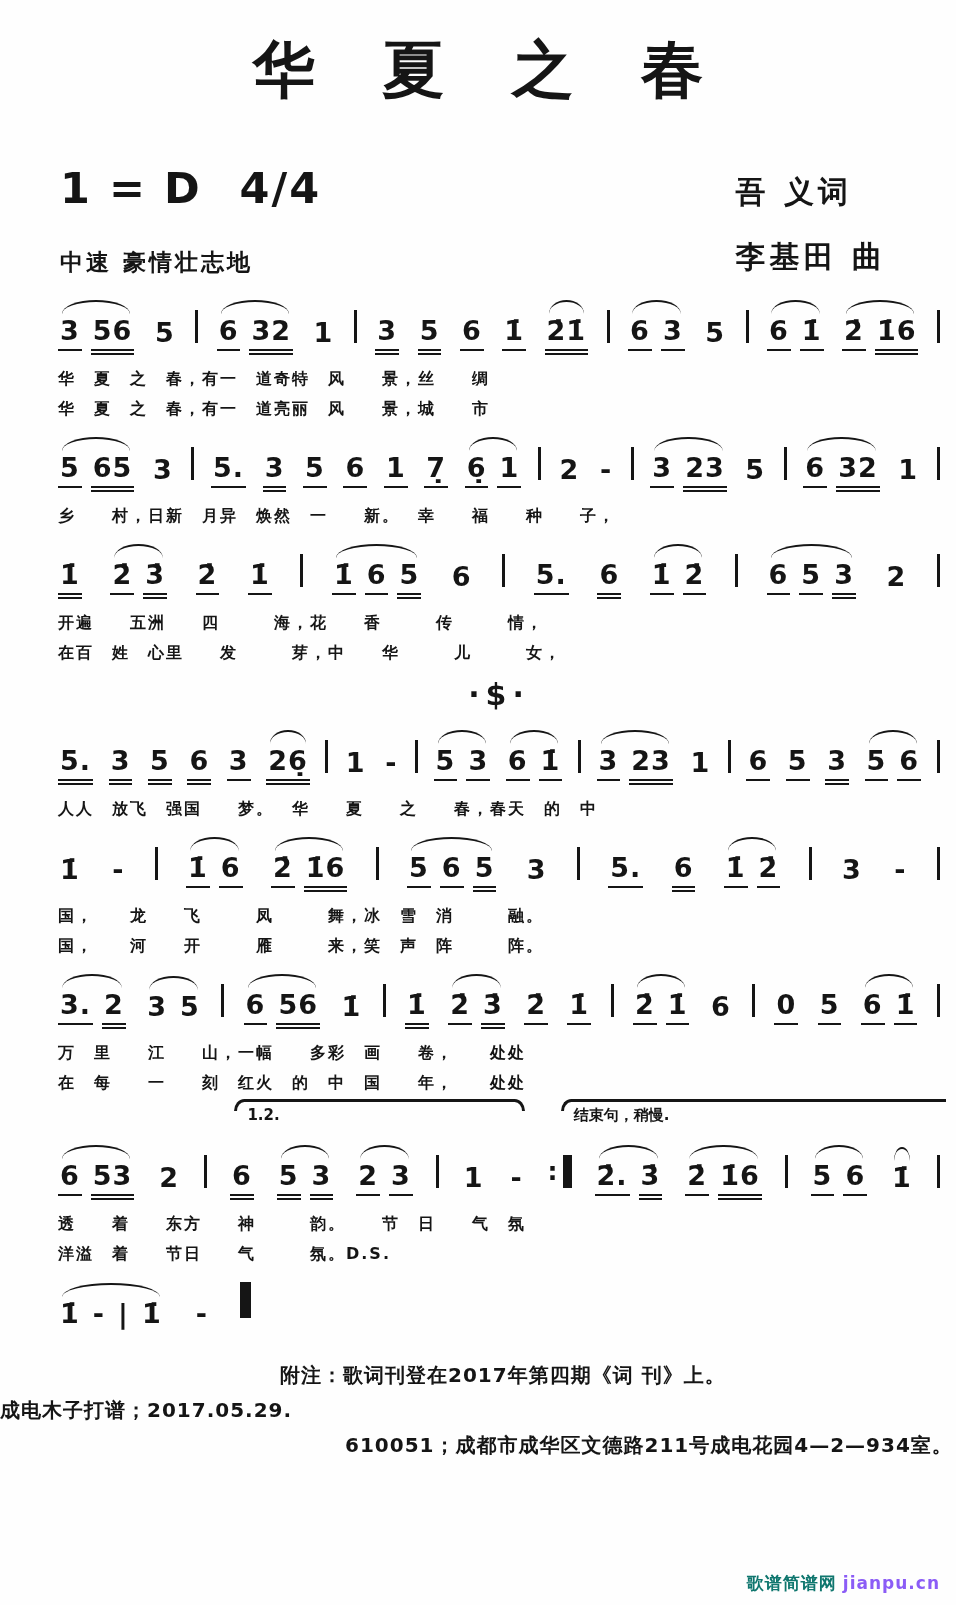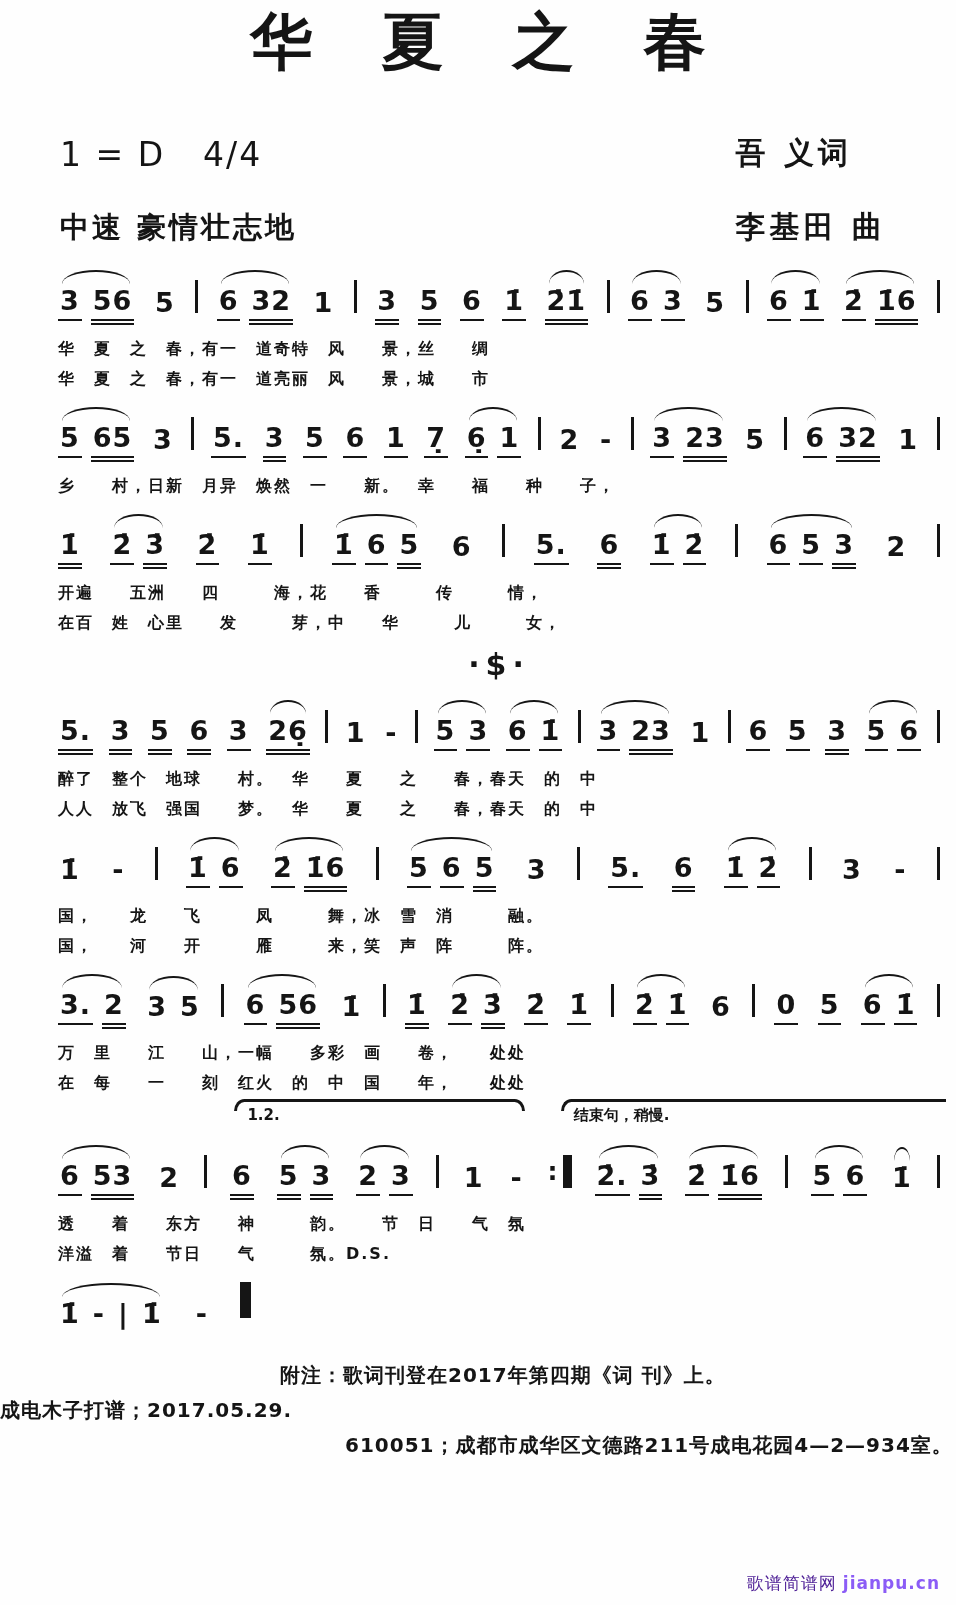--- a/index.html
+++ b/index.html
@@ -3,32 +3,32 @@
 <meta charset="utf-8">
 <style>
   :root{ --ink:#151515; }
   *{ box-sizing:border-box; margin:0; padding:0; }
   body{
     width:956px; height:1605px; position:relative; overflow:hidden;
     background:#fefefe; color:var(--ink);
     font-family:"DejaVu Sans", sans-serif;
   }
   .title{
-    text-align:center; font-family:Liberation Sans, sans-serif;
+    text-align:center; font-family:Liberation Serif, serif;
     font-size:62px; font-weight:900; letter-spacing:26px; padding-left:26px;
-    margin-top:0;
+    margin-top:28px;
   }
   .metagrid{
     display:grid; grid-template-columns:1fr auto; align-items:end;
     padding:0 70px 0 60px; margin-top:26px; row-gap:22px;
   }
-  .keysig{ font-size:33px; font-weight:normal; letter-spacing:2px;margin-top:25px; }
+  .keysig{ font-size:43px; font-weight:bold; letter-spacing:2px;margin-top:25px; }
   .keysig .meter{ margin-left:38px; }
   .lyricist,.composer{ font-size:30px; font-weight:900; letter-spacing:4px; }
-  .tempo{ font-size:29px; font-weight:900; letter-spacing:3px; align-self:end;margin-top:12px; }
+  .tempo{ font-size:23px; font-weight:900; letter-spacing:3px; align-self:end;margin-top:12px; }
 
   .score{ padding:22px 16px 0 58px; }
   .system{ margin-bottom:18px; position:relative; }
   .notes-row{
     display:flex; justify-content:space-between; align-items:flex-end;
     font-weight:bold; font-size:27px; line-height:1.15; padding-bottom:8px;
   }
   .grp{ display:inline-flex; align-items:flex-end; gap:9px; position:relative; padding-top:15px; }
   .tok{ position:relative; display:inline-block; padding:0 2px 3px; letter-spacing:1px; min-width:14px; text-align:center; }
   .u1,.u2{ border-bottom:2.5px solid var(--ink); }
@@ -56,21 +56,21 @@
   .volta-2{ left:57%; right:-6px; top:-46px; border-left:3px solid var(--ink);
             border-top-left-radius:12px 14px; }
   .volta-label{ position:absolute; top:4px; left:10px; font-size:15px; font-weight:900; white-space:pre; }
   .sys-8 .notes-row{ justify-content:flex-start; gap:30px; }
 
   .footer{ margin-top:6px; font-weight:900; font-size:20px; line-height:1.75; letter-spacing:1px; }
   .footer .f1{ margin-left:280px; }
   .footer .f2{ }
   .footer .f3{ margin-left:345px; }
   .watermark{ position:absolute; right:16px; bottom:10px; font-size:17px; letter-spacing:1px; }
-  .wm-site{ color:#4c1d95; font-weight:normal; }
+  .wm-site{ color:#0f766e; font-weight:bold; }
   .wm-url{ color:#8b5cf6; font-weight:bold; margin-left:6px; }
 </style>
 </head>
 <body>
 
 <div class="title">华 夏 之 春</div>
 
 <div class="metagrid">
   <div class="keysig">
     <span>1 = D</span><span class="meter">4/4</span>
@@ -298,21 +298,20 @@
         </span>
         <span class="grp">
           <span class="tok u2">3</span>
         </span>
         <span class="grp slur">
           <span class="tok u1">5</span>
           <span class="tok u1">6</span>
         </span>
         <span class="bar bar-thin"></span>
       </div>
-      <div class="lyric-row">醉了　整个　地球　　村。　华　　夏　　之　　春，春天　的　中</div>
       <div class="lyric-row">人人　放飞　强国　　梦。　华　　夏　　之　　春，春天　的　中</div>
     </div>
     <div class="system sys-5">
       <div class="notes-row">
         <span class="grp">
           <span class="tok u0">1̇</span>
         </span>
         <span class="grp">
           <span class="tok u0">-</span>
         </span>

